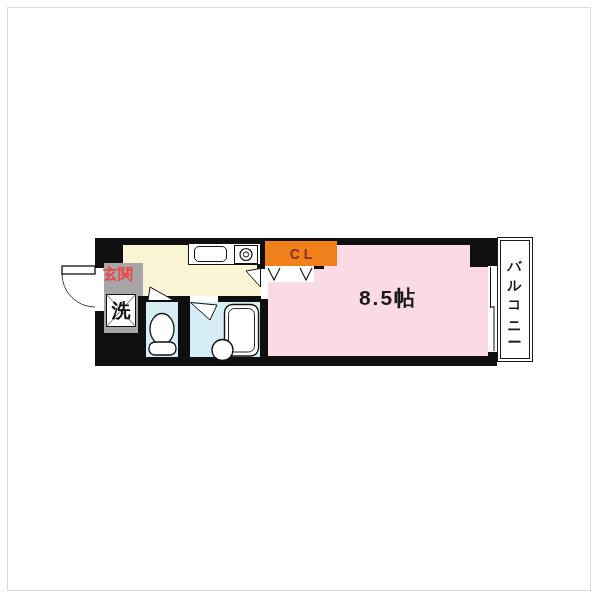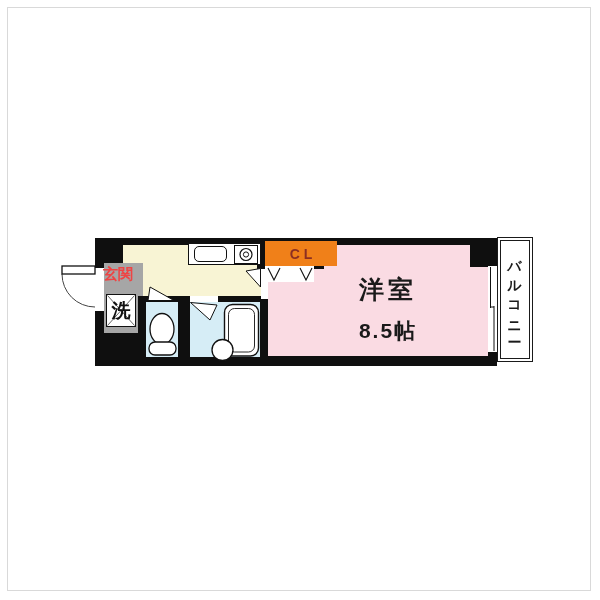--- a/index.html
+++ b/index.html
@@ -133,17 +133,16 @@
       <circle cx="246" cy="254.5" r="2.6" stroke-width="1"></circle>
     </g>
 
     <polygon points="260.5,268.5 260.5,287 246,271" fill="#fff" stroke="#111" stroke-width="1"></polygon>
     <polygon points="148,300.5 174,300.5 150,287" fill="#fff" stroke="#111" stroke-width="1"></polygon>
     <polygon points="190.5,302.5 217,305 210,320" fill="#fff" stroke="#111" stroke-width="1"></polygon>
   </svg>
 
   <div class="abs entrance-label">玄関</div>
   <div class="abs room-label">
-    <div class="rname">洋室</div>
     <div class="rsize">8.5帖</div>
   </div>
 
 </div>
 
 </body></html>

